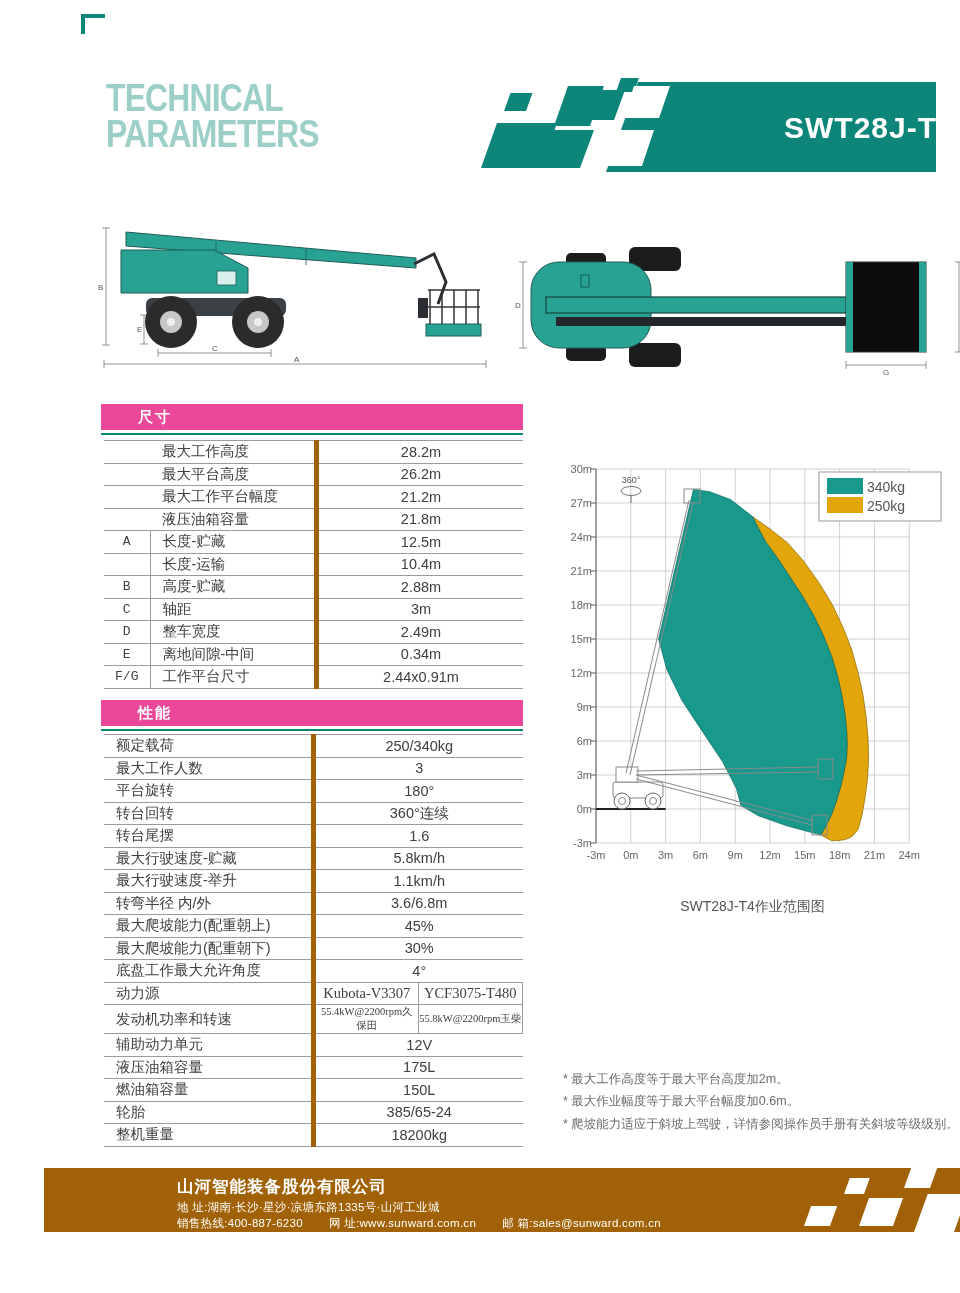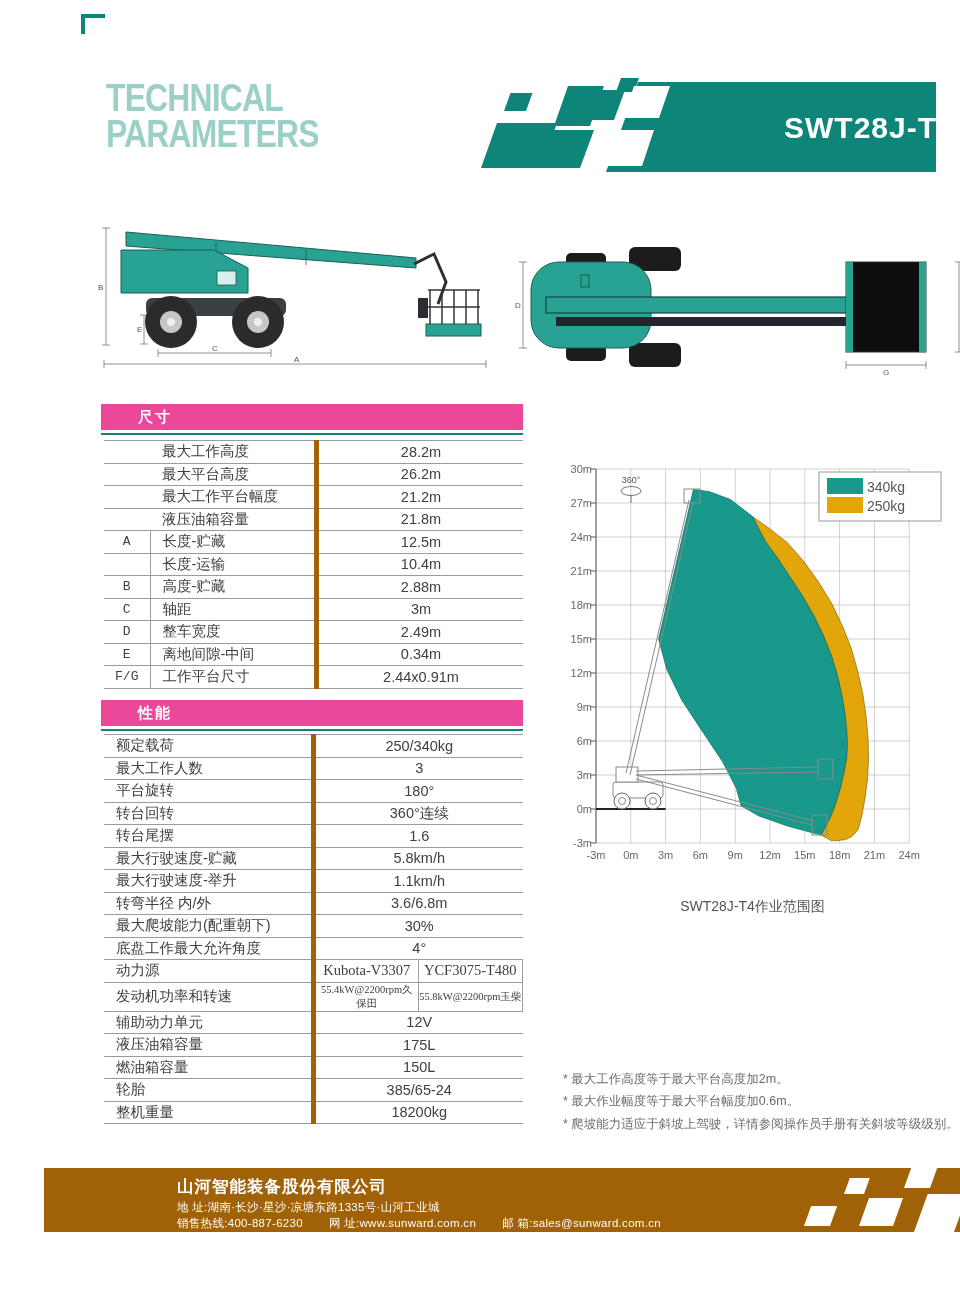--- a/index.html
+++ b/index.html
@@ -263,20 +263,25 @@
         <td class="label">最大行驶速度-举升</td>
         <td class="value" colspan="2">1.1km/h</td>
 
       </tr>
         <tr>
         <td class="label">转弯半径 内/外</td>
         <td class="value" colspan="2">3.6/6.8m</td>
 
       </tr>
         <tr>
+        <td class="label">最大爬坡能力(配重朝上)</td>
+        <td class="value" colspan="2">45%</td>
+
+      </tr>
+        <tr>
         <td class="label">最大爬坡能力(配重朝下)</td>
         <td class="value" colspan="2">30%</td>
 
       </tr>
         <tr>
         <td class="label">底盘工作最大允许角度</td>
         <td class="value" colspan="2">4°</td>
 
       </tr>
         <tr>

